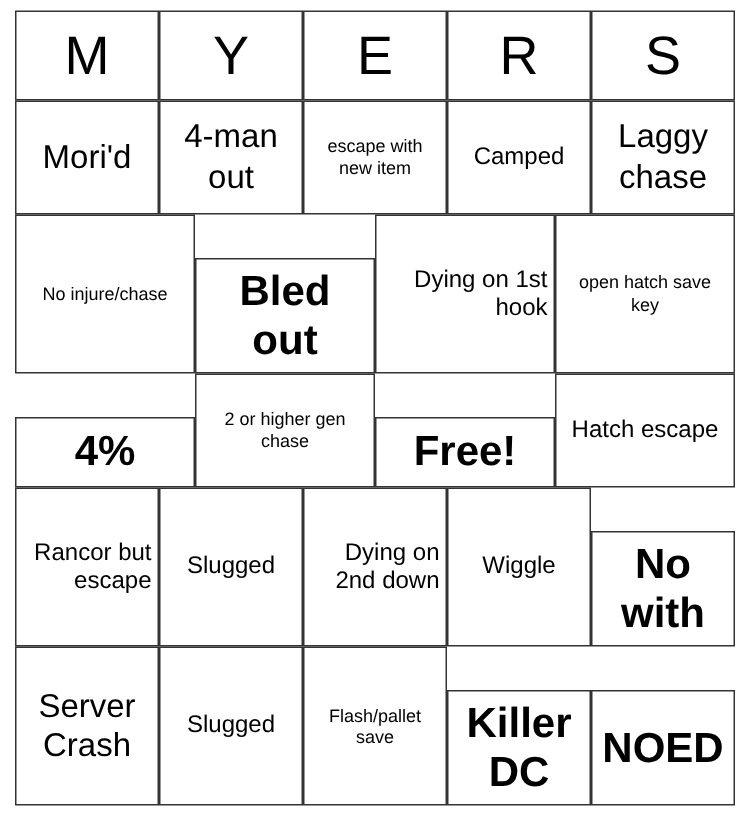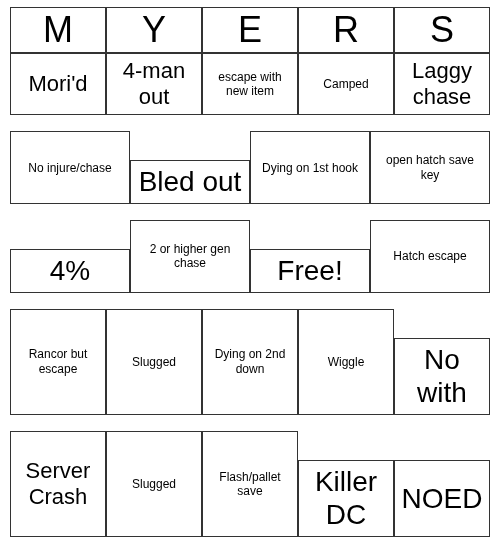--- a/index.html
+++ b/index.html
@@ -39,21 +39,20 @@
       justify-content: center;
       font-size: 36px;
       font-weight: normal;
       border: 1px solid #333;
     }
 
     .bingo-grid {
       display: flex;
       flex-direction: column;
       flex: 1;
-      gap: 16px;
     }
 
     .bingo-row {
       display: flex;
       flex-direction: row;
       flex: 1;
     }
 
     .bingo-cell {
       flex: 1;
@@ -64,30 +63,31 @@
       text-align: center;
       padding: 4px;
       line-height: 1.2;
     }
 
     .cell-large {
       font-size: 22px;
     }
 
     .cell-medium {
-      font-size: 12px;
+      font-size: 16px;
+      text-align: right;
     }
 
     .cell-small {
       font-size: 12px;
     }
 
     .cell-xlarge {
       font-size: 28px;
-      font-weight: normal;
+      font-weight: bold;
       margin-top: 29px;
     }
   </style>
 </head>
 <body>
 
 <div class="bingo-container">
   <div class="bingo-title-row">
   <div class="bingo-title-cell">M</div>
       <div class="bingo-title-cell">Y</div>

